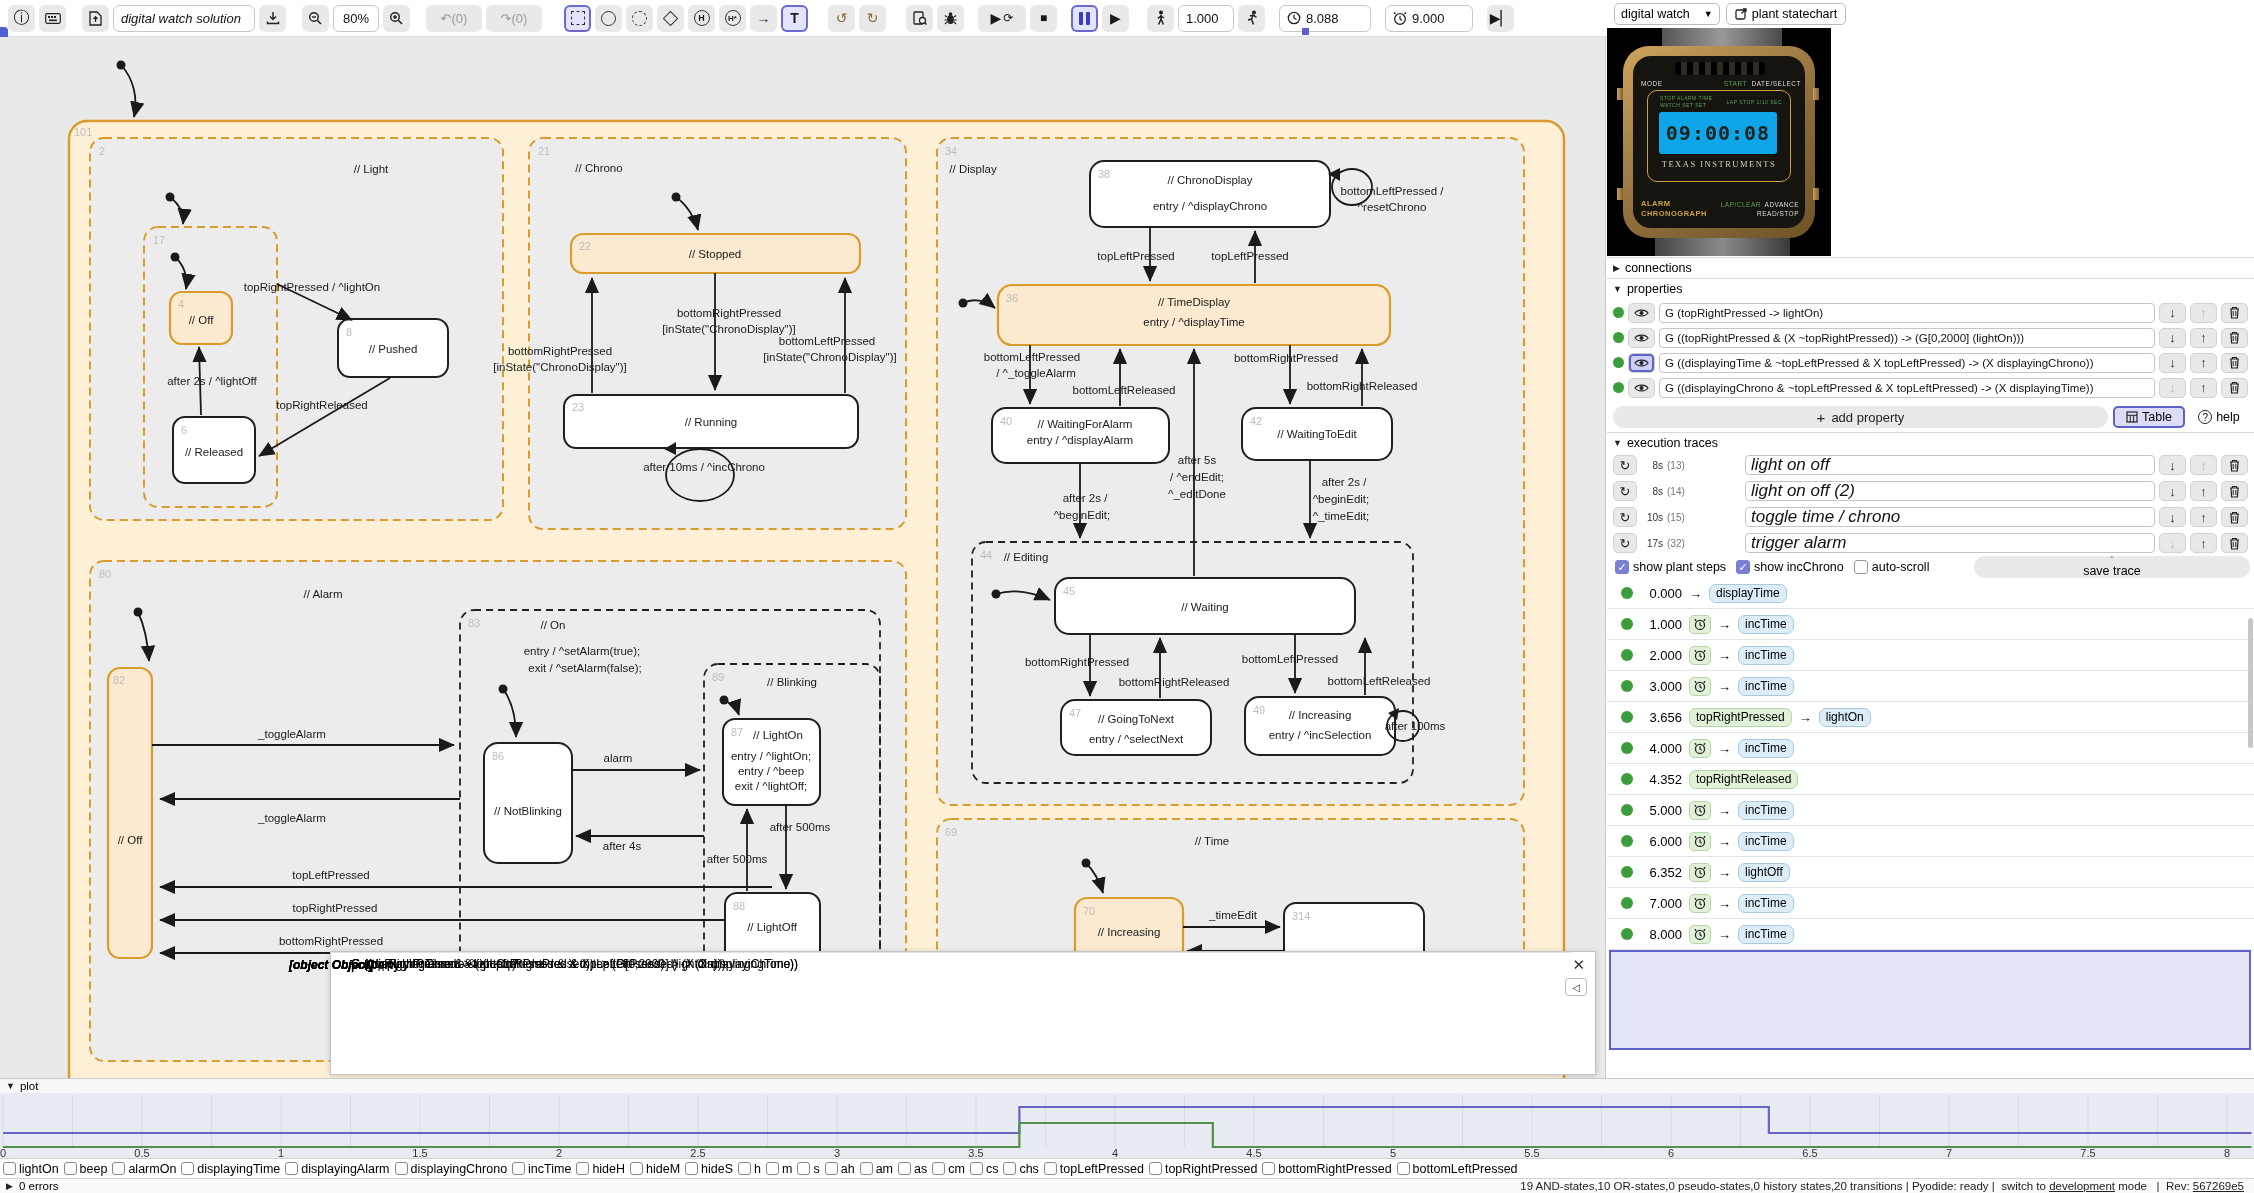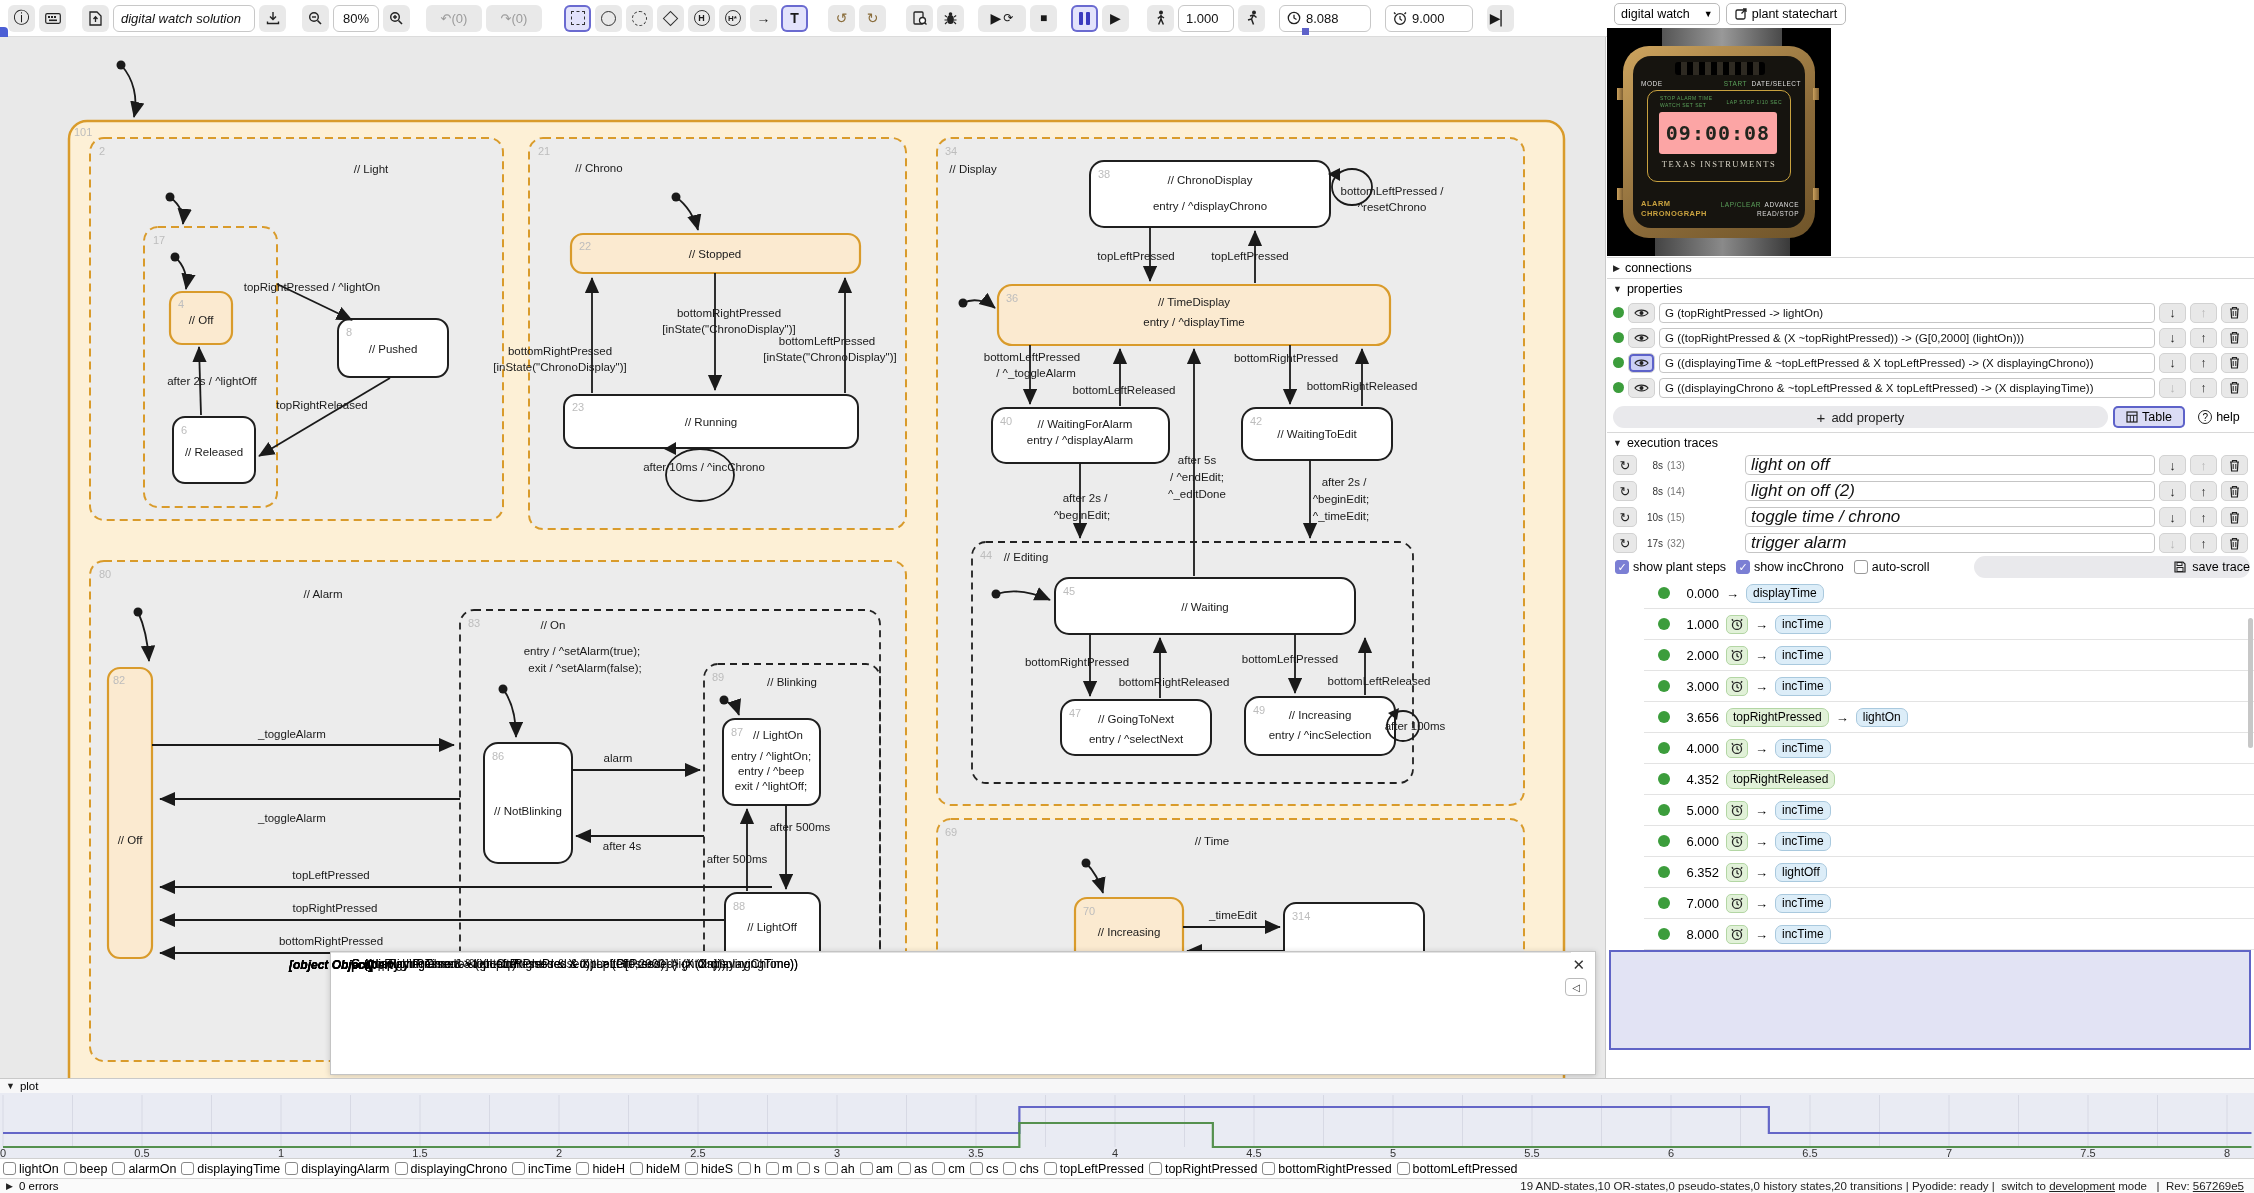--- a/index.html
+++ b/index.html
@@ -61,21 +61,21 @@
   #photo { position:absolute; left:0; top:28px; width:224px; height:228px; background:#000; overflow:hidden; }
   #photo .band-t { position:absolute; left:55px; top:0; width:120px; height:22px; background:linear-gradient(90deg,#555,#999,#4a4a4a); }
   #photo .band-b { position:absolute; left:48px; bottom:0; width:135px; height:20px; background:linear-gradient(90deg,#444,#8a8a8a,#3a3a3a); }
   #photo .case { position:absolute; left:16px; top:18px; width:192px; height:192px; border-radius:26px; background:linear-gradient(145deg,#cda45e,#8a6a39 60%,#6f5429); }
   #photo .face { position:absolute; left:10px; top:10px; right:10px; bottom:10px; border-radius:18px; background:#16140f; }
   #photo .louv { position:absolute; left:42px; top:6px; width:90px; height:13px; background:repeating-linear-gradient(90deg,#000 0 6px,#2e2a22 6px 12px); border-radius:3px; }
   #photo .tlbl { position:absolute; font-size:6.5px; color:#ddd; letter-spacing:.5px; }
   #photo .glbl { color:#5aa05a; }
   #photo .goldlbl { color:#c9a23f; font-weight:bold; }
   #photo .lcd-bezel { position:absolute; left:14px; top:34px; width:144px; height:92px; border:1.5px solid #c9a23f; border-radius:10px; }
-  #photo .lcd { position:absolute; left:11px; top:21px; width:118px; height:42px; background:#fca5a5; border-radius:3px; display:flex; align-items:center; justify-content:center; }
+  #photo .lcd { position:absolute; left:11px; top:21px; width:118px; height:42px; background:#0ea5e9; border-radius:3px; display:flex; align-items:center; justify-content:center; }
   #photo .lcd span { font-family:"DejaVu Sans Mono", monospace; font-size:20px; font-weight:bold; color:#21251e; letter-spacing:1px; }
   #photo .brand { position:absolute; left:0; width:100%; text-align:center; top:68px; font-family:"Liberation Serif", serif; font-size:8.5px; letter-spacing:1.5px; color:#d8d4c6; }
   #photo .btnnub { position:absolute; width:6px; height:12px; background:linear-gradient(90deg,#caa05c,#7d5f33); }
 
   .rp-sect { position:absolute; left:0; width:100%; height:20px; border-top:1px solid #d8d8d8; display:flex; align-items:center; padding-left:6px; gap:5px; font-size:12.5px; background:#fff; }
   .tri { font-size:9px; color:#222; }
 
   .prop-row, .trace-row { position:absolute; left:0; width:100%; height:25px; display:flex; align-items:center; padding:0 6px 0 6px; gap:4px; }
   .gdot { width:11px; height:11px; border-radius:50%; background:#3c9d3c; flex:none; }
   .sq-btn { width:27px; height:20px; background:#e8e8e8; border:1px solid #d2d2d2; border-radius:5px; display:flex; align-items:center; justify-content:center; font-size:13px; color:#222; flex:none; }
@@ -89,23 +89,23 @@
   .wide-btn { flex:1; height:22px; background:#e9e9ec; border-radius:12px; display:flex; align-items:center; justify-content:center; gap:6px; font-size:13px; color:#222; }
   #btn-table { width:72px; height:22px; border-radius:5px; background:#dbdcf5; box-shadow:0 0 0 2px #5d62c9 inset; display:flex; align-items:center; justify-content:center; gap:4px; font-size:12.5px; }
   #btn-help { width:58px; height:22px; display:flex; align-items:center; justify-content:center; gap:4px; font-size:12.5px; }
   .qmark { width:14px; height:14px; border:1.4px solid #222; border-radius:50%; font-size:10px; display:inline-flex; align-items:center; justify-content:center; }
 
   #trace-opts { position:absolute; left:0; top:556px; width:100%; height:22px; display:flex; align-items:center; gap:10px; padding-left:8px; font-size:12.5px; }
   .cb { width:14px; height:14px; border:1px solid #999; border-radius:3px; background:#fff; display:inline-flex; align-items:center; justify-content:center; color:#fff; font-size:11px; }
   .cb[data-s="blue"] { background:#7b7fd4; border-color:#7b7fd4; }
   .cb[data-s="blue"]::after { content:"✓"; }
   .cb-item { display:flex; align-items:center; gap:4px; }
-  #save-trace { width:276px; height:22px; background:#e9e9ec; border-radius:12px; display:flex; align-items:center; justify-content:flex-end; gap:6px; font-size:12.5px; margin-left:auto; margin-right:4px; }
-
-  #steps { position:absolute; left:0; top:578px; width:100%; height:372px;padding-left:37px; }
+  #save-trace { width:276px; height:22px; background:#e9e9ec; border-radius:12px; display:flex; align-items:center; justify-content:center; gap:6px; font-size:12.5px; margin-left:auto; margin-right:4px;flex-direction:column; }
+
+  #steps { position:absolute; left:0; top:578px; width:100%; height:372px; }
   .step { position:relative; width:100%; height:31px; border-bottom:1px solid #e3e3e3; display:flex; align-items:center; gap:7px; padding-left:14px; }
   .step .t { width:42px; text-align:right; font-size:13px; flex:none; }
   .pill { border-radius:7px; padding:1.5px 6px; font-size:12px; white-space:nowrap; }
   .gpill { background:#e1f1d8; border:1px solid #b3d6a4; }
   .gpill:empty { display:none; }
   .bpill { background:#dcedf8; border:1px solid #a9c9de; }
   .bpill:empty { display:none; }
   .tpill { background:#e1f1d8; border:1px solid #b3d6a4; border-radius:5px; width:22px; height:19px; display:flex; align-items:center; justify-content:center; flex:none; }
   .arr { font-size:13px; }
   .arr:empty { display:none; }

